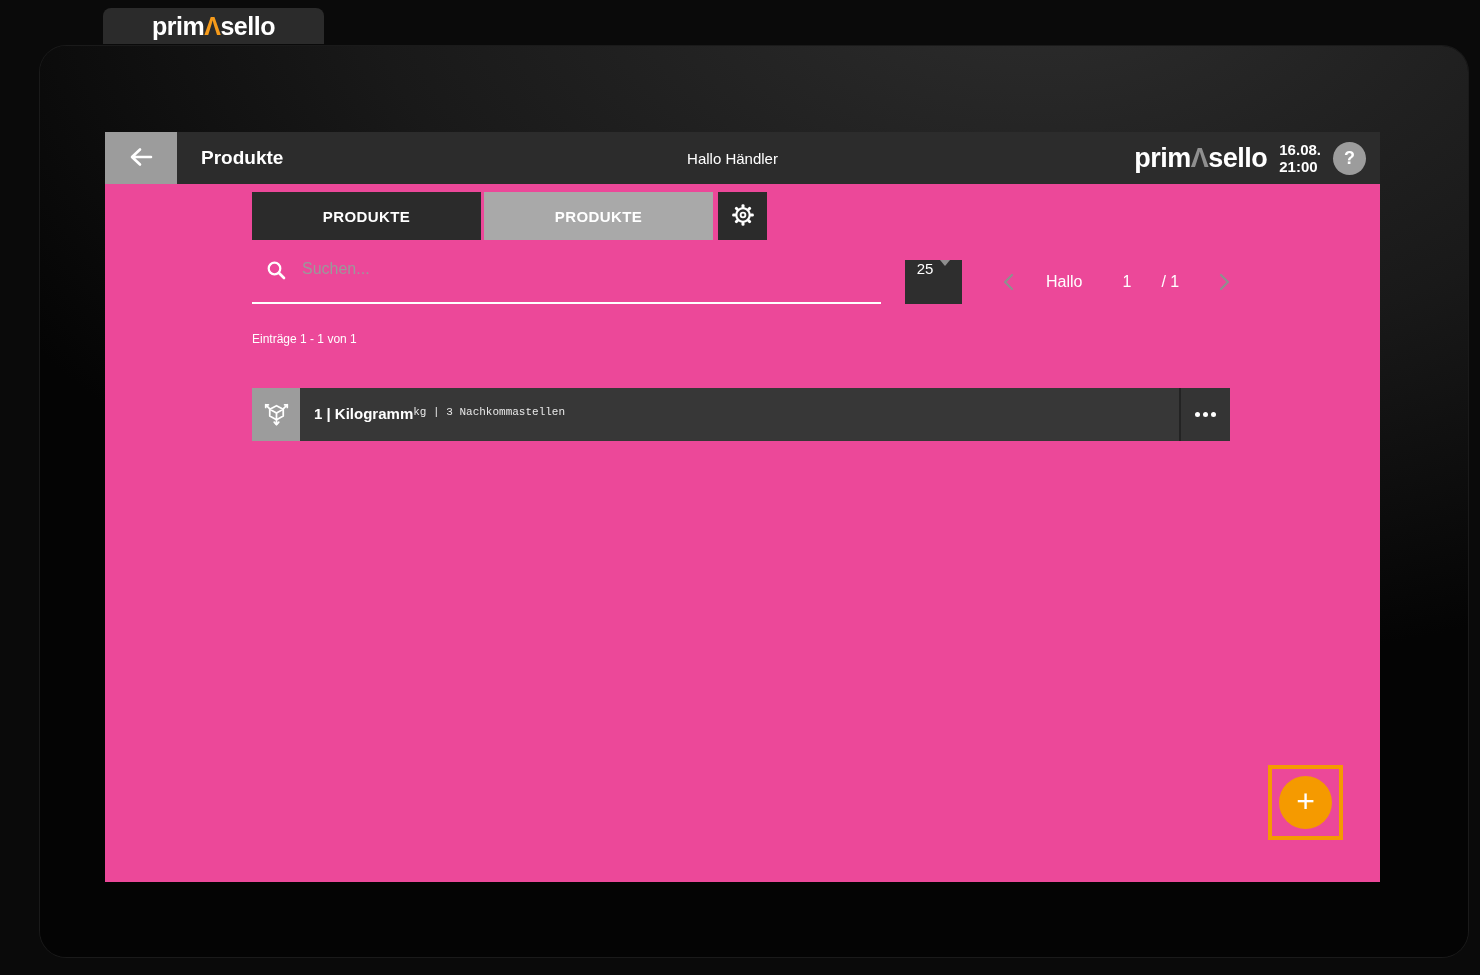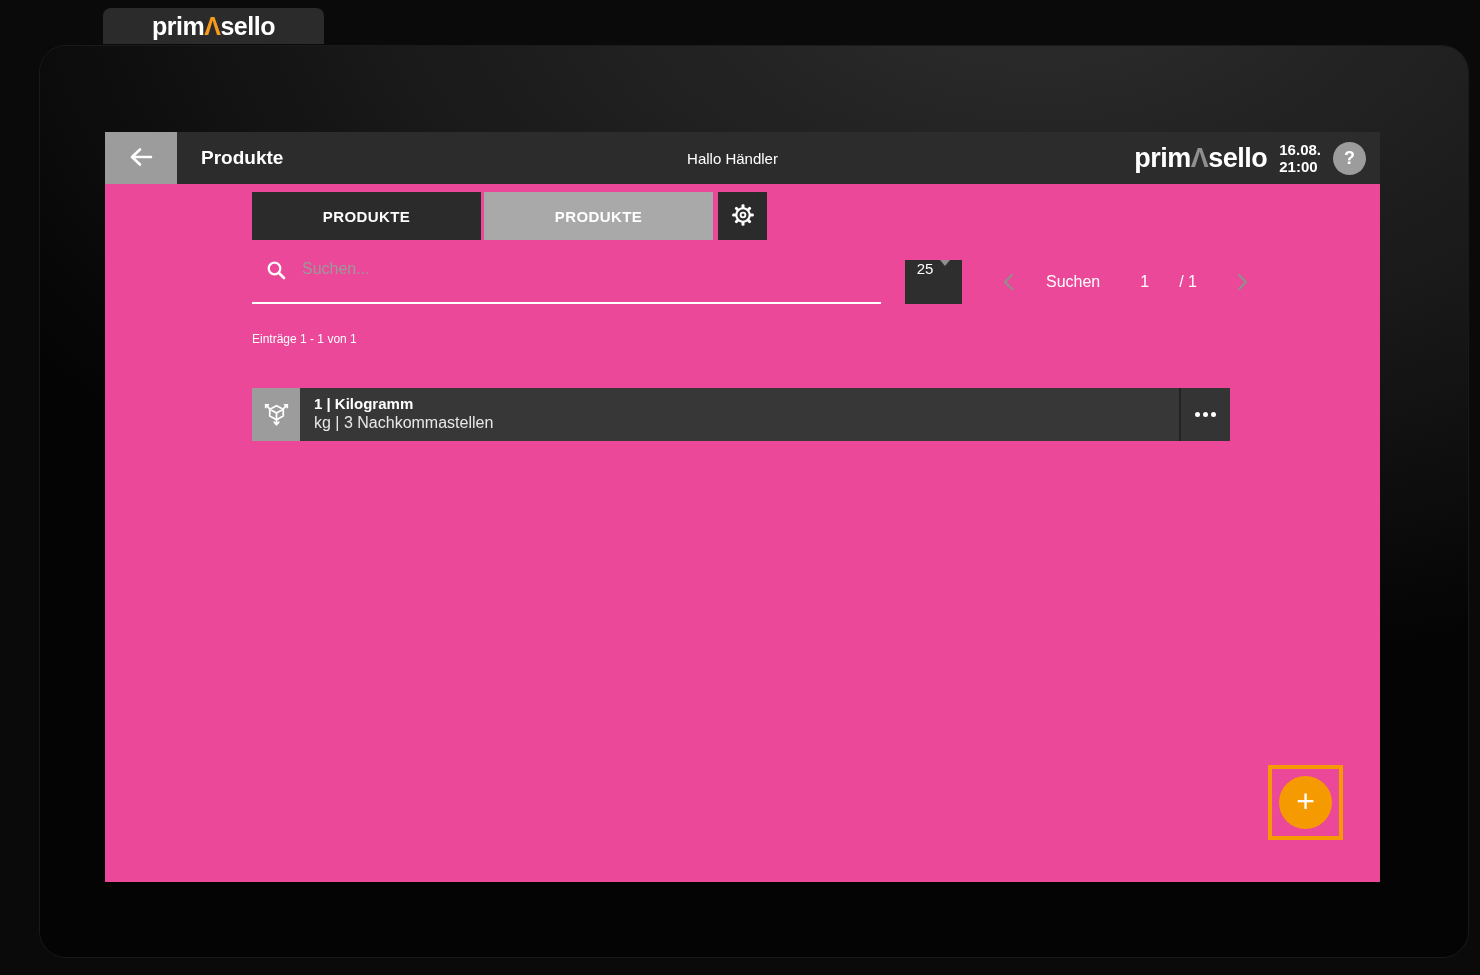--- a/index.html
+++ b/index.html
@@ -113,23 +113,23 @@
 
   
   .row {
     position:absolute; left:147px; top:256px; width:978px; height:53px;
     background:#373737; display:flex; align-items:center; cursor:pointer;
   }
   .row-icon {
     width:48px; height:53px; background:#9c9c9c; flex:0 0 auto;
     display:flex; align-items:center; justify-content:center;
   }
-  .row-text { margin-left:14px; display:flex; flex-direction:column; justify-content:center; }
+  .row-text { margin-left:14px; display:flex; justify-content:center; }
   .row-title { font-size:15px; font-weight:bold; color:#fff; line-height:1.25; }
-  .row-sub { font-size:16px; color:#e8e8e8; line-height:1.3; }
+  .row-sub { font-size:11px; color:#e8e8e8; line-height:1.3;font-family:Liberation Mono, monospace; }
   .row-spacer { flex:1; }
   .row-divider { width:2px; height:53px; background:#232323; flex:0 0 auto; }
   .row-menu {
     width:49px; height:53px; background:#343434; border:none; cursor:pointer;
     display:flex; align-items:center; justify-content:center; gap:3px; flex:0 0 auto;
   }
   .dot { width:5px; height:5px; border-radius:50%; background:#fff; display:block; }
 
   
   .fab-wrap {
@@ -210,21 +210,21 @@
     <span>25</span>
     <span class="caret-down"></span>
   </button>
 
   <div class="pagination">
     <button class="page-nav-btn">
       <svg width="12" height="18" viewBox="0 0 12 18" fill="none">
         <path d="M10 2 L3 9 L10 16" stroke="#8f8f8f" stroke-width="2.2" stroke-linecap="round" stroke-linejoin="round"></path>
       </svg>
     </button>
-    <span class="lbl-seite">Suchen</span>
+    <span class="lbl-seite">Hallo</span>
     <span class="cur">1</span>
     <span class="tot">/ 1</span>
     <button class="page-nav-btn next">
       <svg width="12" height="18" viewBox="0 0 12 18" fill="none">
         <path d="M2 2 L9 9 L2 16" stroke="#8f8f8f" stroke-width="2.2" stroke-linecap="round" stroke-linejoin="round"></path>
       </svg>
     </button>
   </div>
 
   <div class="entries">Einträge 1 - 1 von 1</div>

